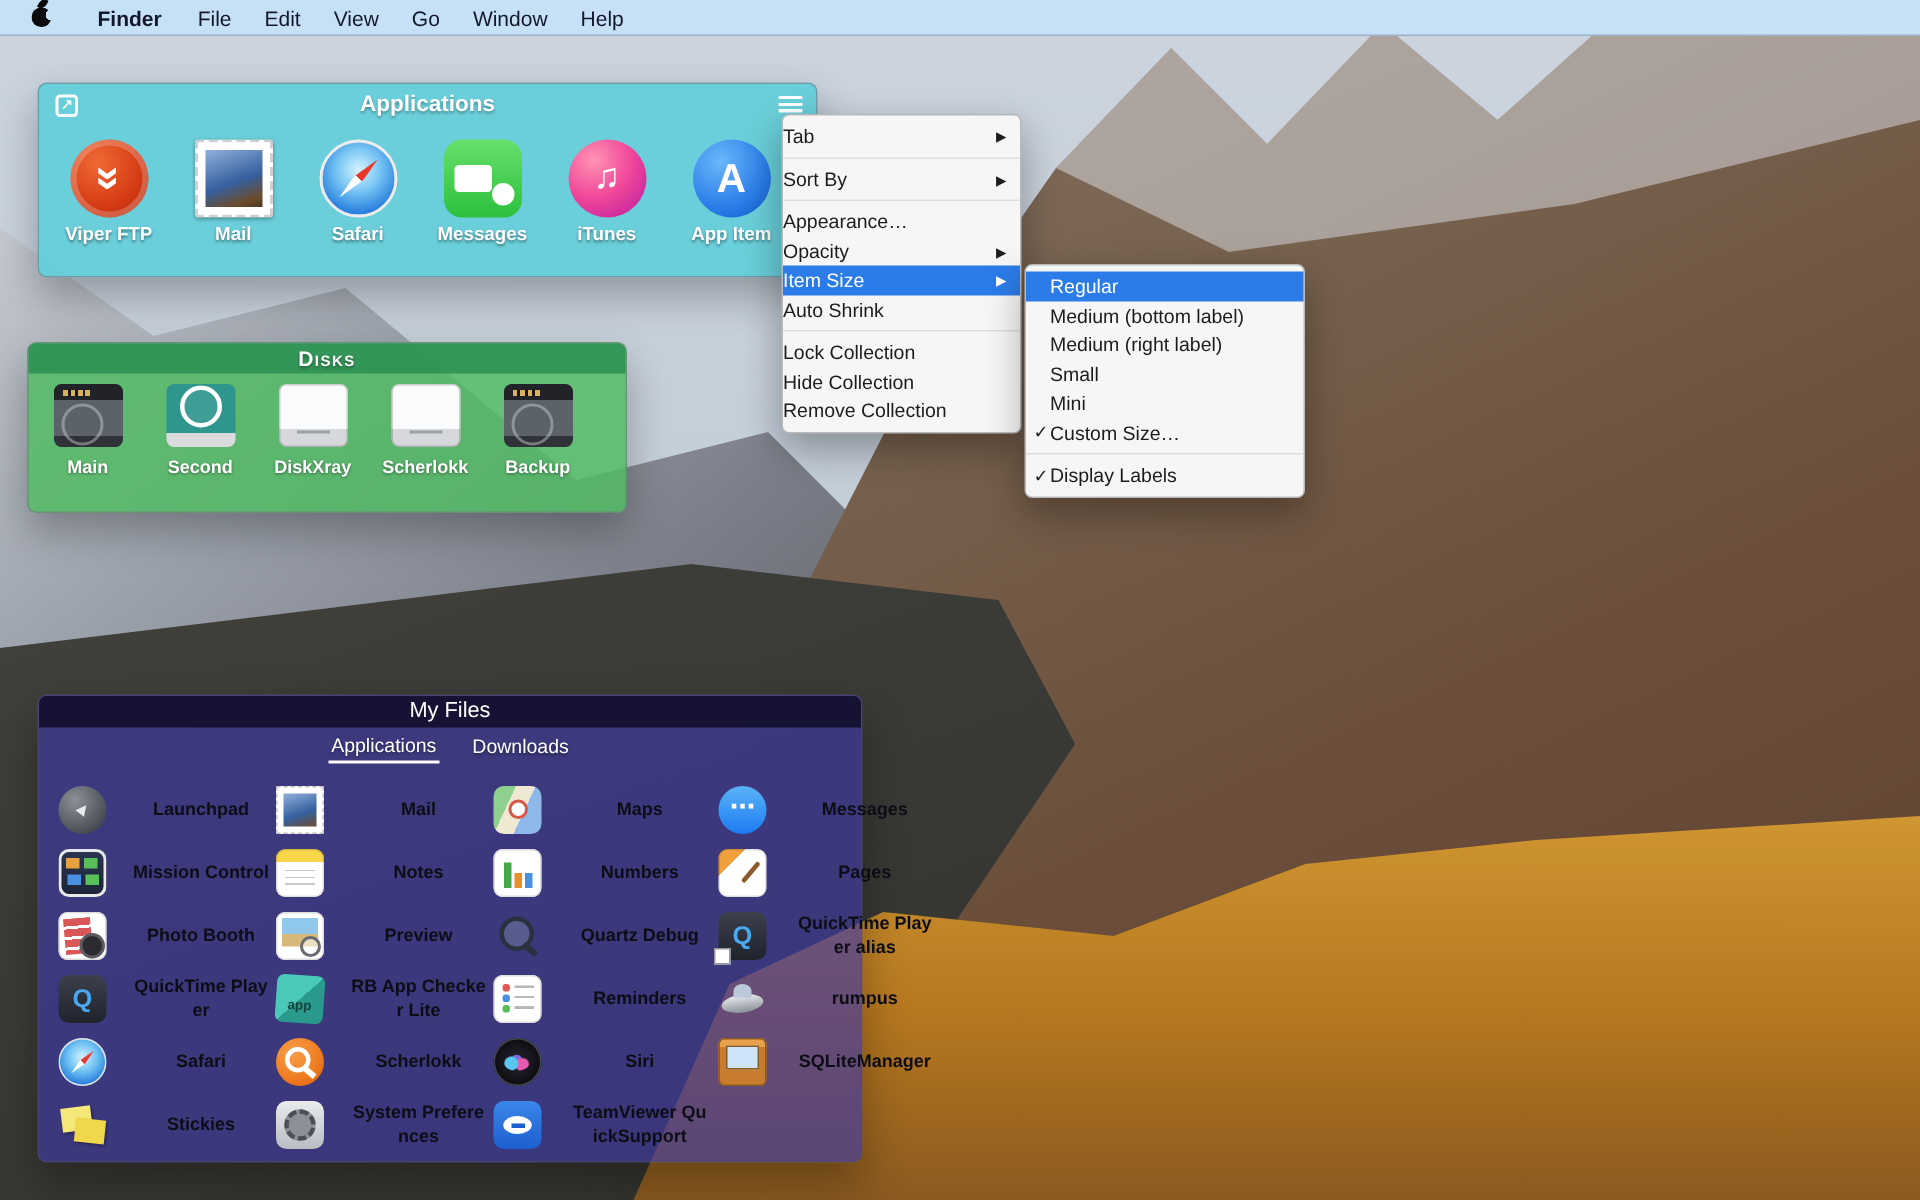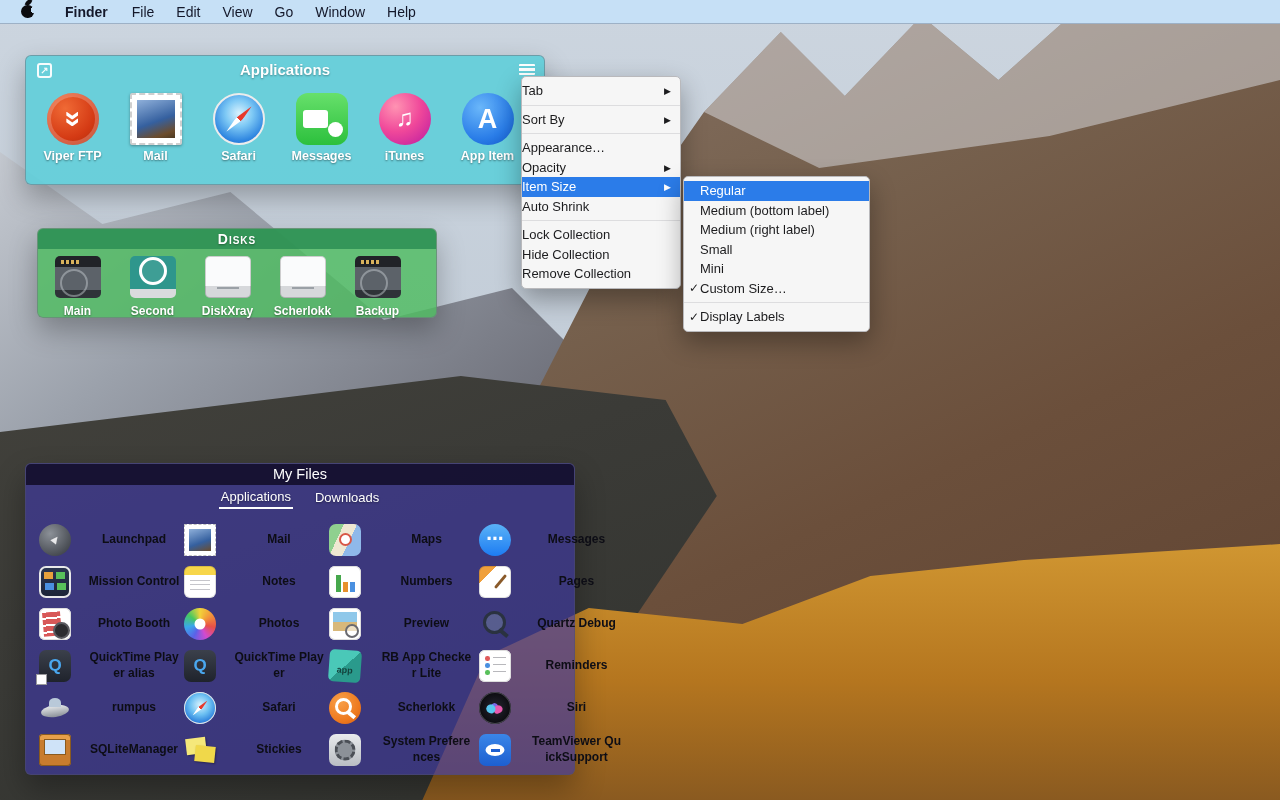--- a/index.html
+++ b/index.html
@@ -46,21 +46,21 @@
   .win-apps .titlebar { height:28px; line-height:28px; font-size:15px; position:relative; }
   .openwin-btn { position:absolute; left:11px; top:7px; width:15px; height:15px;
       border:2px solid #fff; border-radius:3px; color:#fff; font-size:10px; font-weight:700;
       display:flex; align-items:center; justify-content:center; opacity:.95; }
   .burger-btn { position:absolute; right:9px; top:8px; width:16px; height:11px;
       background:repeating-linear-gradient(180deg,#fff 0 2px,rgba(0,0,0,0) 2px 4.5px); border-radius:1px; }
   .apps-row { display:flex; padding-left:5px; margin-top:9px; }
   .app-cell { width:83px; display:flex; flex-direction:column; align-items:center; }
 
   
-  .win-disks { left:37px; top:228px; width:400px; height:90px; background:rgba(78,188,96,.82); }
+  .win-disks { left:18px; top:228px; width:400px; height:114px; background:rgba(78,188,96,.82); }
   .win-disks .titlebar { height:20px; line-height:20px; font-size:14px;
       background:rgba(44,142,84,.85); border-radius:5px 5px 0 0; font-variant:small-caps; letter-spacing:1px; }
   .disks-row { display:flex; padding-left:2px; margin-top:7px; }
   .disk-cell { width:75px; display:flex; flex-direction:column; align-items:center; }
   .disk-cell .icon-label { font-size:12px; margin-top:6px; }
 
   
   .win-myfiles { left:25px; top:463px; width:550px; height:312px; z-index:1; position:absolute;
       background:rgba(62,56,162,.66); border-radius:6px; border:1px solid rgba(80,80,110,.5);
       box-shadow:0 14px 30px rgba(0,0,0,.3); }
@@ -337,24 +337,20 @@
     </div>
     <div class="mf-cell">
       <span class="ic g32 g-pages"></span>
       <span class="cell-label">Pages</span>
     </div>
     <div class="mf-cell">
       <span class="ic g32 g-photobooth"></span>
       <span class="cell-label">Photo Booth</span>
     </div>
     <div class="mf-cell">
-      <span class="ic g32 g-photos"></span>
-      <span class="cell-label">Photos</span>
-    </div>
-    <div class="mf-cell">
       <span class="ic g32 g-preview"></span>
       <span class="cell-label">Preview</span>
     </div>
     <div class="mf-cell">
       <span class="ic g32 g-quartz"></span>
       <span class="cell-label">Quartz Debug</span>
     </div>
     <div class="mf-cell">
       <span class="ic glyph g32 g-quicktime g-qt-alias"></span>
       <span class="cell-label">QuickTime Play

